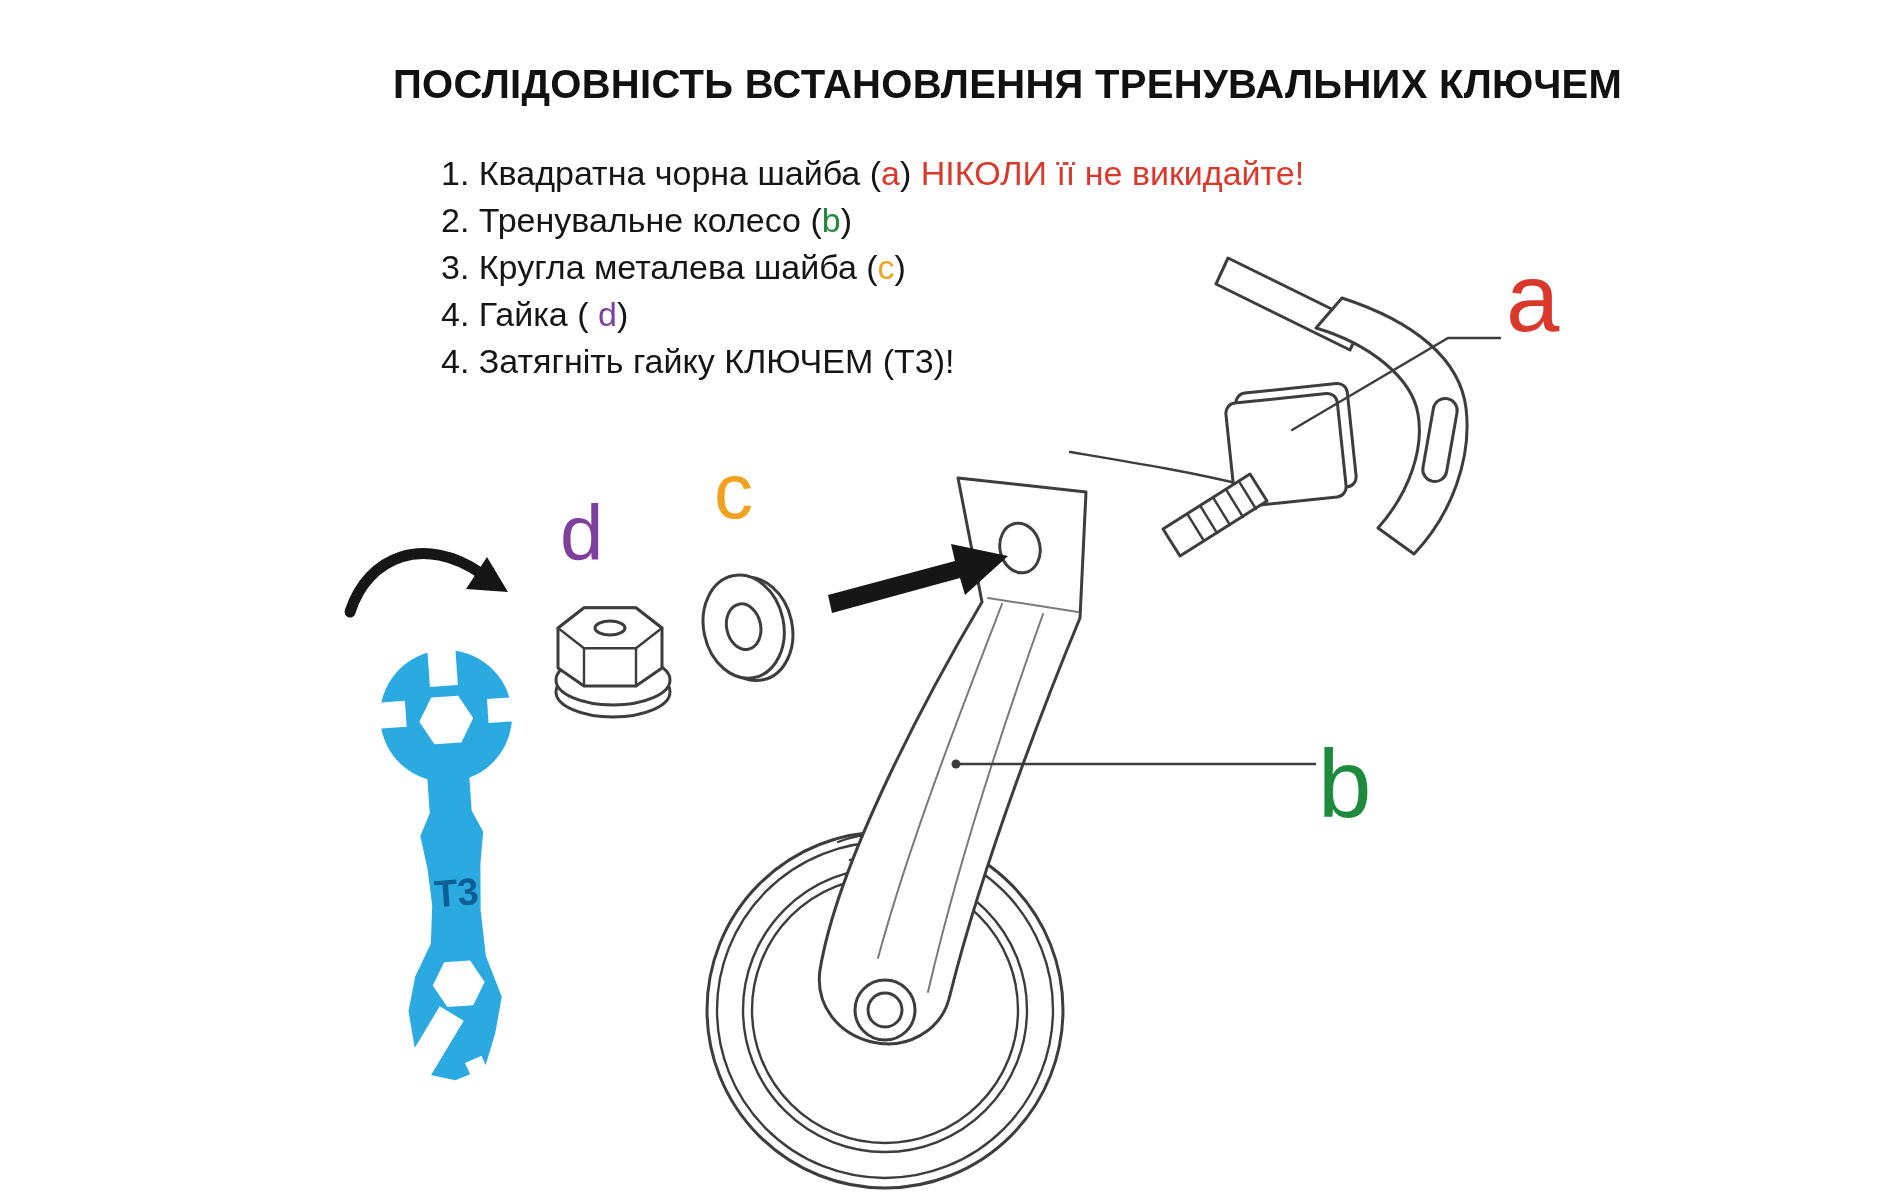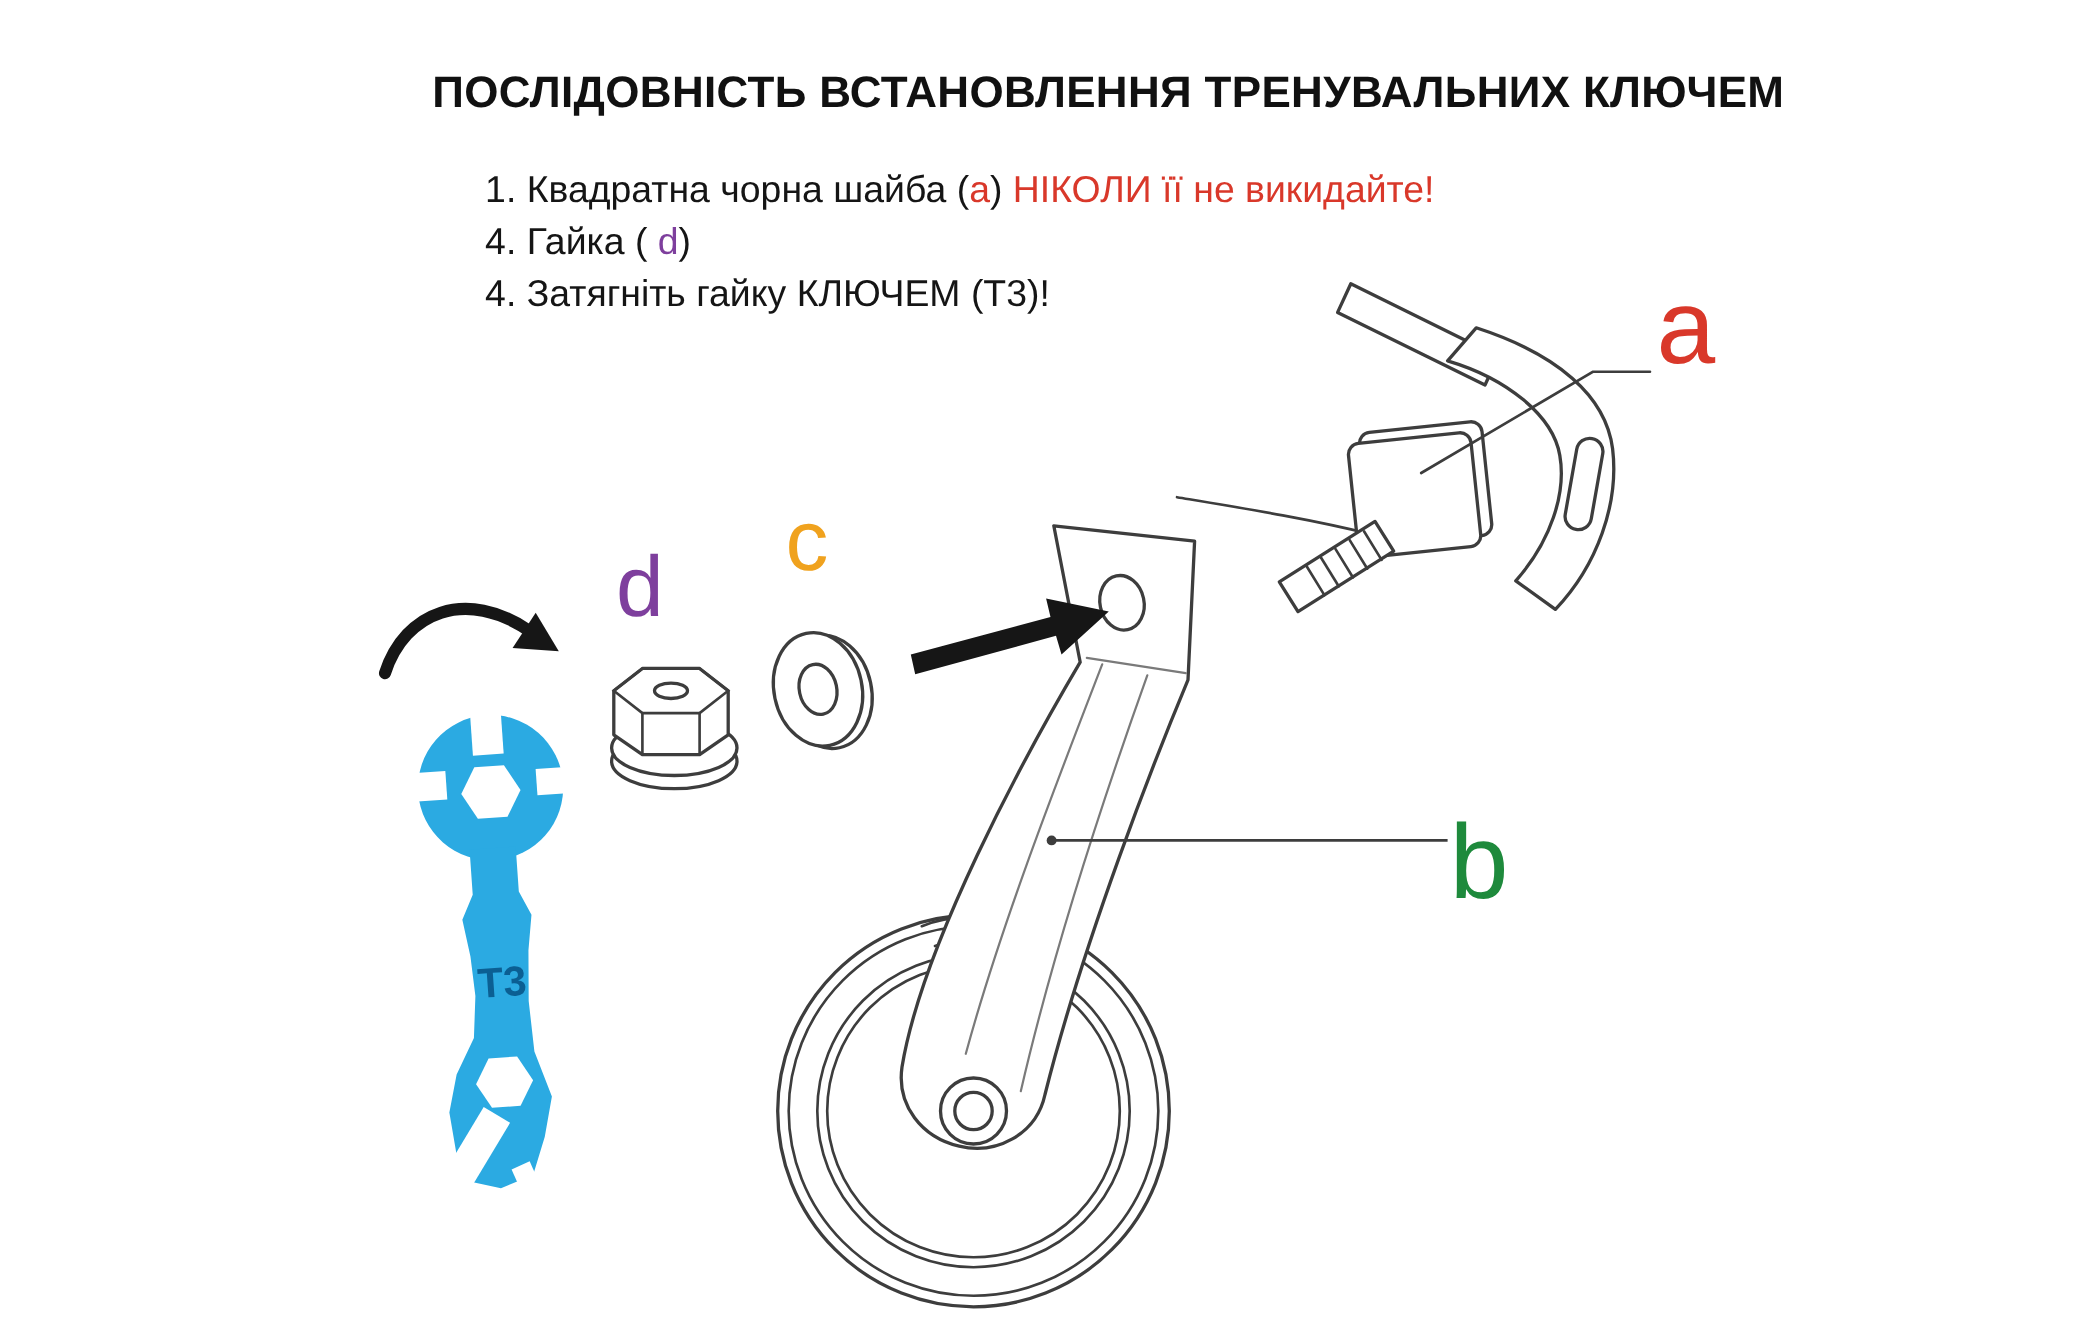--- a/index.html
+++ b/index.html
@@ -30,20 +30,22 @@
   .fold-line  { fill:none; stroke:#7a7a7a; stroke-width:2; stroke-linecap:round; }
   .solid-dark { fill:#161616; stroke:none; }
 </style>
 </head>
 <body>
 
 <div class="title">ПОСЛІДОВНІСТЬ ВСТАНОВЛЕННЯ ТРЕНУВАЛЬНИХ КЛЮЧЕМ</div>
 
 <div class="steps">
   <div class="step"><span>1. Квадратна чорна шайба (</span><span class="key" style="color: rgb(217, 56, 42);">a</span><span>) </span><span class="warn" style="color: rgb(217, 56, 42);">НІКОЛИ її не викидайте!</span></div>
+  <div class="step"><span>2. Тренувальне колесо (</span><span class="key" style="color: rgb(30, 138, 60);">b</span><span>)</span></div>
+  <div class="step"><span>3. Кругла металева шайба (</span><span class="key" style="color: rgb(240, 162, 30);">c</span><span>)</span></div>
   <div class="step"><span>4. Гайка ( </span><span class="key" style="color: rgb(126, 63, 157);">d</span><span>)</span></div>
   <div class="step"><span>4. Затягніть гайку КЛЮЧЕМ (Т3)!</span></div>
 </div>
 
 <svg class="diagram" width="1900" height="1200" viewBox="0 0 1900 1200">
 
   <g>
     <path class="thin-line" d="M 1070 452 C 1130 462, 1192 472, 1248 486"></path>
     <path class="line-art" d="M 1228 258 L 1362 324 L 1350 350 L 1216 284 Z"></path>
     <path class="line-art" d="M 1342 298 C 1416 322, 1460 360, 1466 408

